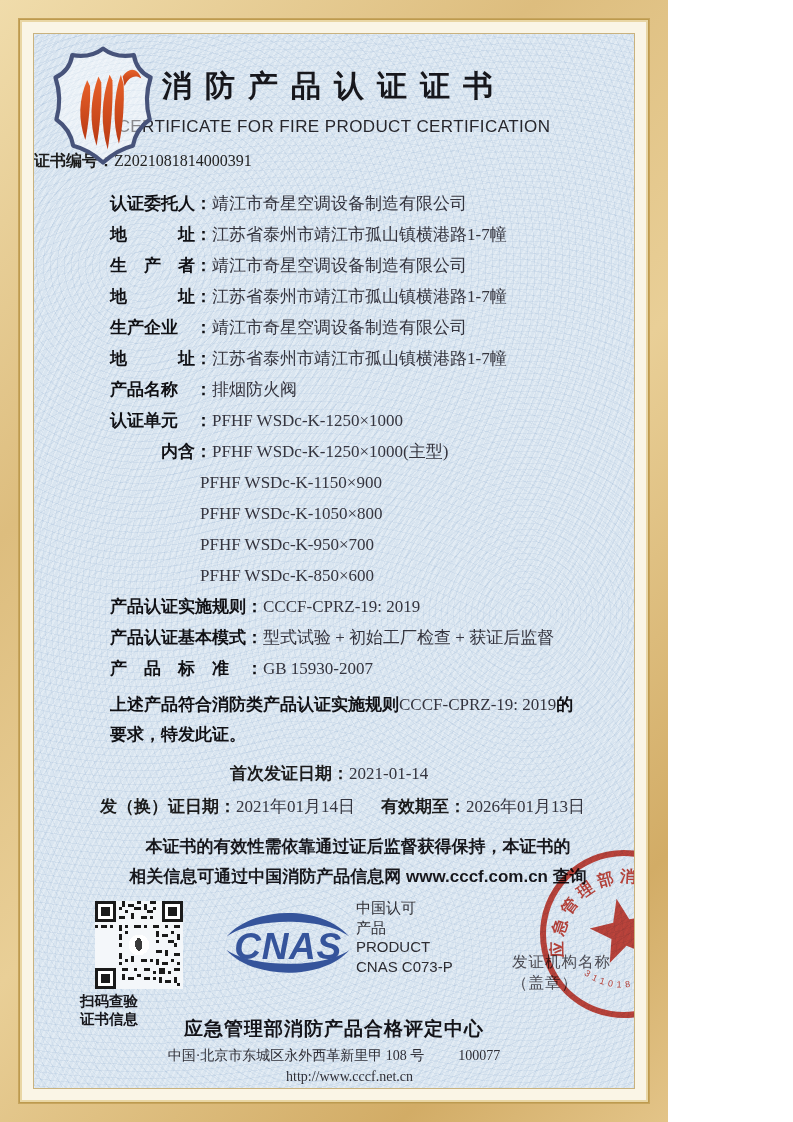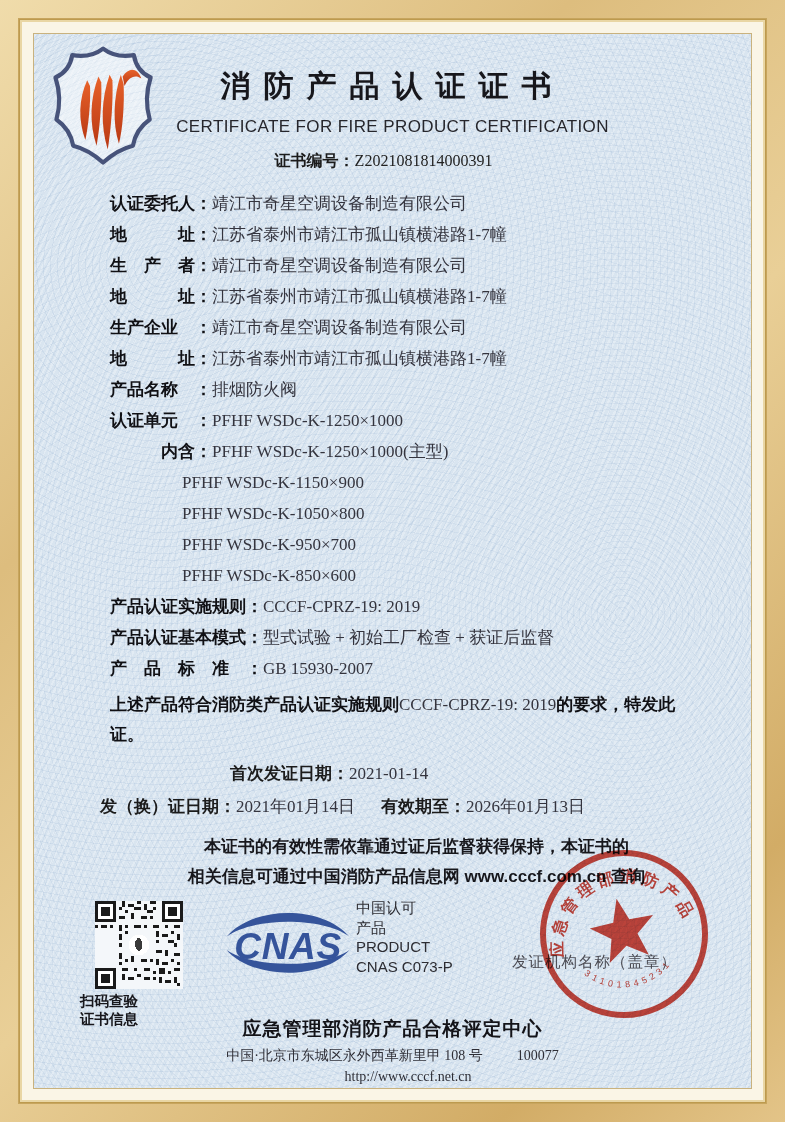--- a/index.html
+++ b/index.html
@@ -2,21 +2,21 @@
 <html><head>
 <meta charset="utf-8">
 <style>
   * { margin:0; padding:0; box-sizing:border-box; }
   html,body { width:793px; height:1122px; }
   body{
     font-family:"Liberation Sans","DejaVu Sans",sans-serif;
     color:#1b1b1b;
   }
   .page{
-    width:785px;height:1122px;
+    width:668px;height:1122px;
     background:linear-gradient(135deg,#f0dcab 0%,#ddbd7e 30%,#e9cf97 55%,#d2ac66 85%,#e3c488 100%);
     padding:19px;
   }
   .frame{
     width:100%;height:100%;
     background:#faf5e6;
     border:1px solid #bd9a4e;
     box-shadow:inset 0 0 0 2px #e9d6a4, 0 0 0 1px #c7a55e;
     padding:13px;
   }
@@ -37,30 +37,30 @@
   .shield{ position:absolute; left:14px; top:8px; }
   .title{
     text-align:center; padding-top:32px;
     font-size:30px; font-weight:bold; letter-spacing:13px; color:#17171c;
   }
   .subtitle{
     text-align:center; margin-top:10px;
     font-size:17px; letter-spacing:.4px; color:#26262c;
   }
   .certno{
-    text-align:center; padding-right:18px; margin-top:14px; font-size:16px;
+    text-align:left; padding-right:18px; margin-top:14px; font-size:16px;
   }
   .certno .lbl{ font-weight:bold; }
   .certno .val{ font-family:"Liberation Serif","DejaVu Serif",serif; color:#222; }
   
   .rows{ margin-left:76px; margin-top:4px; }
   .row{ font-size:17px; line-height:31px; white-space:pre; }
   .row .lbl{ font-weight:bold; color:#101014; }
   .row .val{ font-family:"Liberation Serif","DejaVu Serif",serif; color:#34343e; }
-  .model-row{ margin-left:72px; }
+  .model-row{ margin-left:90px; }
   .statement{
     margin:6px 54px 0 76px;
     font-size:17px; line-height:30px; font-weight:bold; color:#101014;
   }
   .statement .code{ font-weight:normal; font-family:"Liberation Serif","DejaVu Serif",serif; color:#34343e; }
   .date1{ margin-top:9px; margin-left:196px; font-size:17px; line-height:30px; }
   .date2{ margin-top:2px; margin-left:66px; font-size:17px; line-height:31px; }
   .date1 .lbl,.date2 .lbl{ font-weight:bold;text-align:center; }
   .date1 .val,.date2 .val{ font-family:"Liberation Serif","DejaVu Serif",serif; color:#34343e; }
   .gap{ display:inline-block; width:26px; }

